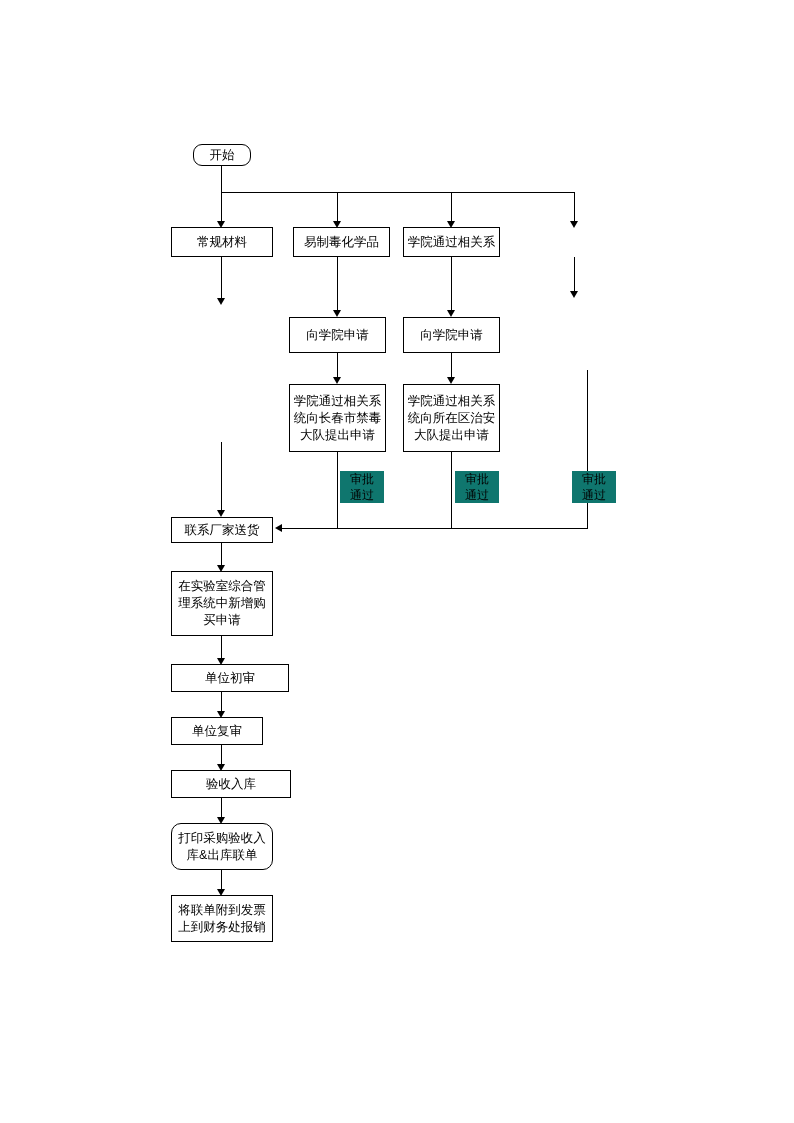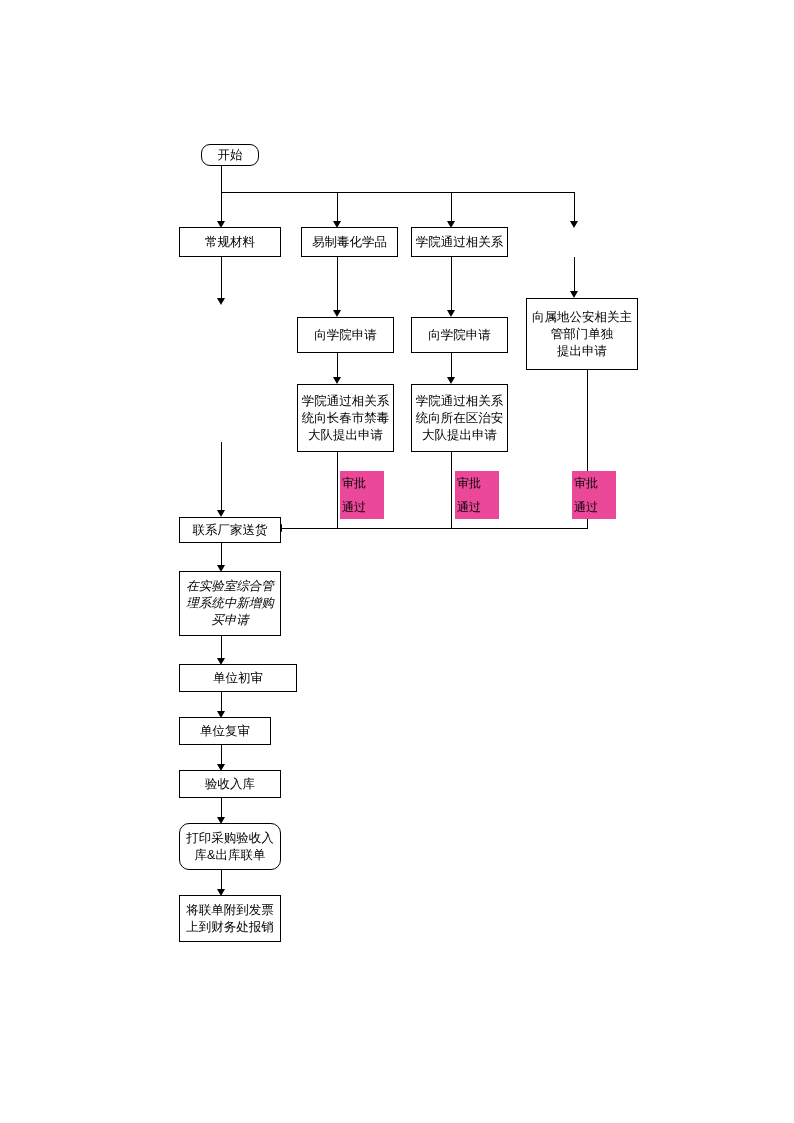--- a/index.html
+++ b/index.html
@@ -34,21 +34,20 @@
     border: 1px solid #000000;
     background: #ffffff;
     font-size: 12.5px;
     line-height: 17px;
     text-align: center;
     display: flex;
     align-items: center;
     justify-content: center;
     padding: 2px 3px;
     white-space: pre-line;
-    margin-left: 8px;
   }
   .terminator {
     border-radius: 9px;
     font-size: 12.5px;
   }
   .line {
     position: absolute;
     background: #000000;
   }
   .hline { height: 1px; }
@@ -65,24 +64,24 @@
     position: absolute;
     width: 0;
     height: 0;
     border-top: 4px solid transparent;
     border-bottom: 4px solid transparent;
     border-right: 7px solid #000000;
   }
   .edge-label {
     position: absolute;
     font-size: 12px;
-    line-height: 24px;
-    text-align: left;
+    line-height: 16px;
+    text-align: center;
     white-space: pre-line;
-    background: #ec4899;
+    background: #0f766e;
     padding: 0 2px;
   }
 </style>
 </head>
 <body>
 
 <div id="page">
 
 
   <div class="node terminator" style="left:193px; top:144px; width:58px; height:22px;">开始</div>
@@ -117,23 +116,20 @@
   <div class="arrow-down" style="left:447px; top:310px;"></div>
 
   <div class="line vline" style="left:574px; top:257px; height:34px;"></div>
   <div class="arrow-down" style="left:570px; top:291px;"></div>
 
 
   <div class="node" style="left:289px; top:317px; width:97px; height:36px;">向学院申请</div>
 
   <div class="node" style="left:403px; top:317px; width:97px; height:36px;">向学院申请</div>
 
-  <div class="node" style="left:518px; top:298px; width:112px; height:72px;">向属地公安相关主
-管部门单独
-提出申请</div>
 
   <div class="line vline" style="left:337px; top:353px; height:24px;"></div>
   <div class="arrow-down" style="left:333px; top:377px;"></div>
 
   <div class="line vline" style="left:451px; top:353px; height:24px;"></div>
   <div class="arrow-down" style="left:447px; top:377px;"></div>
 
   <div class="node" style="left:289px; top:384px; width:97px; height:68px;">学院通过相关系
 统向长春市禁毒
 大队提出申请</div>
@@ -158,38 +154,38 @@
   <div class="arrow-left" style="left:275px; top:524px;"></div>
 
   <div class="line vline" style="left:221px; top:442px; height:68px;"></div>
   <div class="arrow-down" style="left:217px; top:510px;"></div>
 
   <div class="node" style="left:171px; top:517px; width:102px; height:26px;">联系厂家送货</div>
 
   <div class="line vline" style="left:221px; top:543px; height:22px;"></div>
   <div class="arrow-down" style="left:217px; top:565px;"></div>
 
-  <div class="node" style="left:171px; top:571px; width:102px; height:65px;font-style:italic;">在实验室综合管
+  <div class="node" style="left:171px; top:571px; width:102px; height:65px;">在实验室综合管
 理系统中新增购
 买申请</div>
 
   <div class="line vline" style="left:221px; top:636px; height:22px;"></div>
   <div class="arrow-down" style="left:217px; top:658px;"></div>
 
   <div class="node" style="left:171px; top:664px; width:118px; height:28px;">单位初审</div>
 
   <div class="line vline" style="left:221px; top:692px; height:19px;"></div>
   <div class="arrow-down" style="left:217px; top:711px;"></div>
 
   <div class="node" style="left:171px; top:717px; width:92px; height:28px;">单位复审</div>
 
   <div class="line vline" style="left:221px; top:745px; height:19px;"></div>
   <div class="arrow-down" style="left:217px; top:764px;"></div>
 
-  <div class="node" style="left:171px; top:770px; width:102px; height:28px;">验收入库</div>
+  <div class="node" style="left:171px; top:770px; width:120px; height:28px;">验收入库</div>
 
   <div class="line vline" style="left:221px; top:798px; height:19px;"></div>
   <div class="arrow-down" style="left:217px; top:817px;"></div>
 
   <div class="node" style="left:171px; top:823px; width:102px; height:47px;border-radius:10px;">打印采购验收入
 库&amp;出库联单</div>
 
   <div class="line vline" style="left:221px; top:870px; height:19px;"></div>
   <div class="arrow-down" style="left:217px; top:889px;"></div>
 

